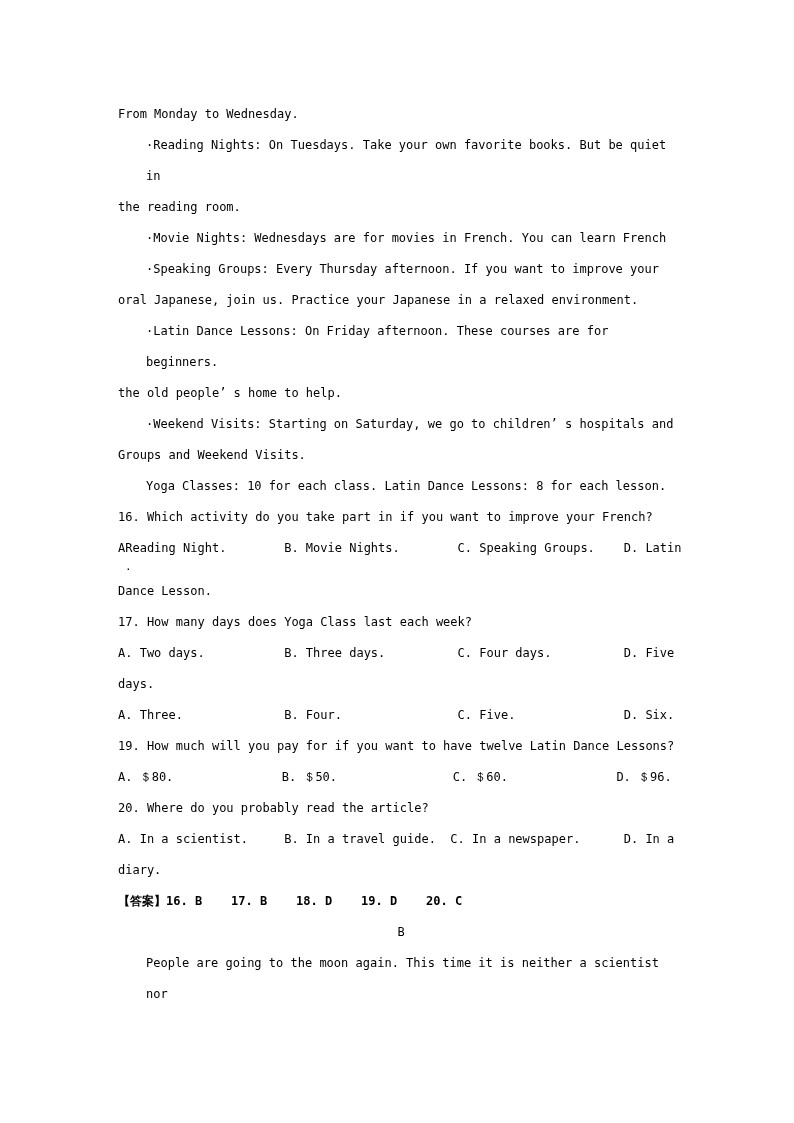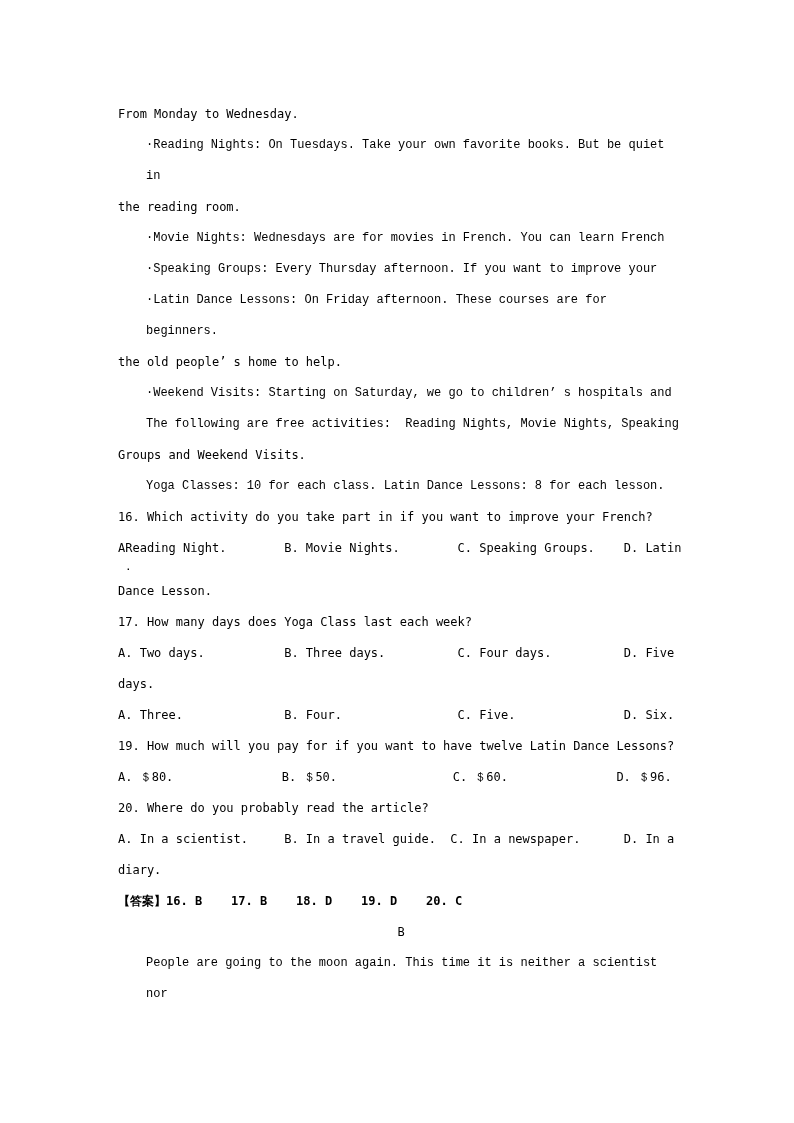--- a/index.html
+++ b/index.html
@@ -22,21 +22,20 @@
     background: #ffffff;
   }
   .line {
     font-size: 12px;
     line-height: 31px;
     white-space: pre-wrap;
     letter-spacing: 0px;
   }
   .line.indent {
     padding-left: 28px;
-    font-family: Liberation Mono, monospace;
   }
   .line.center {
     text-align: center;
   }
   .line.subdot {
     line-height: 12px;
     height: 12px;
     padding-left: 7px;
     font-size: 11px;
   }
@@ -47,24 +46,24 @@
 </head>
 <body>
 
 <div class="page">
   <div id="lines-container">
       <div class="line">From Monday to Wednesday.</div>
       <div class="line indent">·Reading Nights: On Tuesdays. Take your own favorite books. But be quiet in</div>
       <div class="line">the reading room.</div>
       <div class="line indent">·Movie Nights: Wednesdays are for movies in French. You can learn French</div>
       <div class="line indent">·Speaking Groups: Every Thursday afternoon. If you want to improve your</div>
+      <div class="line">oral Japanese, join us. Practice your Japanese in a relaxed environment.</div>
       <div class="line indent">·Latin Dance Lessons: On Friday afternoon. These courses are for beginners.</div>
       <div class="line">the old people’ s home to help.</div>
       <div class="line indent">·Weekend Visits: Starting on Saturday, we go to children’ s hospitals and</div>
-      <div class="line indent">The following are free activities:  Reading Nights, Movie Nights, Speaking</div>
       <div class="line">Groups and Weekend Visits.</div>
       <div class="line indent">Yoga Classes: 10 for each class. Latin Dance Lessons: 8 for each lesson.</div>
       <div class="line">16. Which activity do you take part in if you want to improve your French?</div>
       <div class="line">AReading Night.        B. Movie Nights.        C. Speaking Groups.    D. Latin</div>
       <div class="line subdot">·</div>
       <div class="line">Dance Lesson.</div>
       <div class="line">17. How many days does Yoga Class last each week?</div>
       <div class="line">A. Two days.           B. Three days.          C. Four days.          D. Five</div>
       <div class="line">days.</div>
       <div class="line">A. Three.              B. Four.                C. Five.               D. Six.</div>

